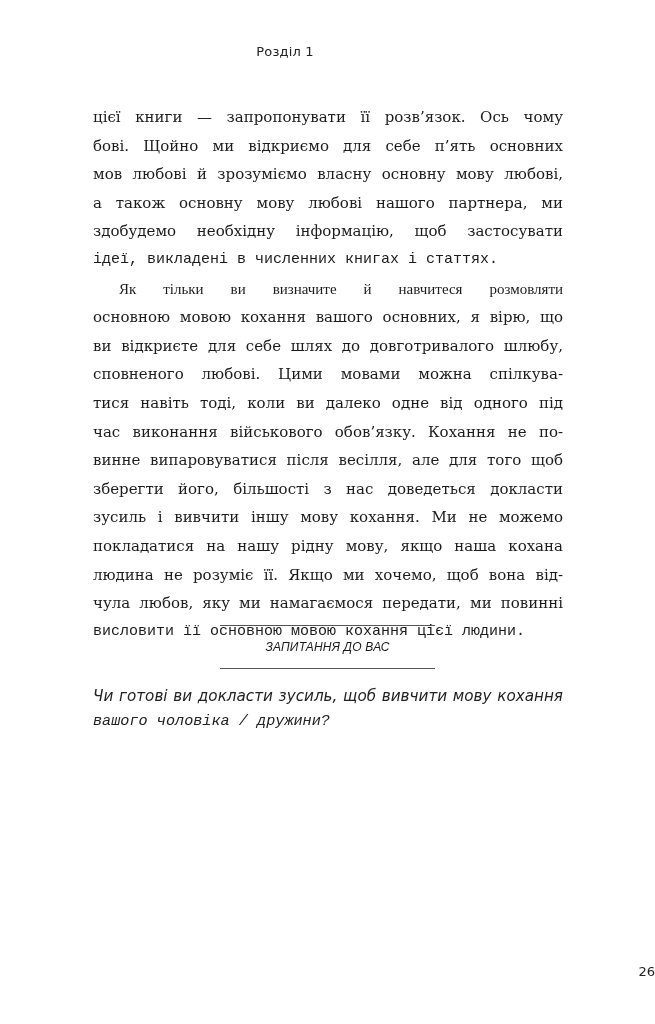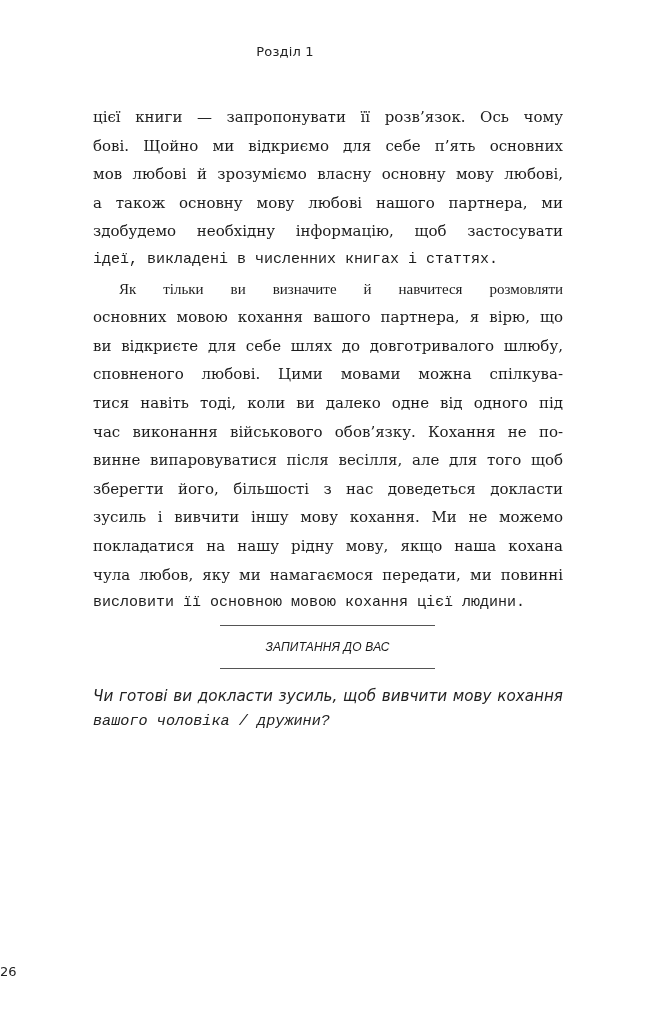--- a/index.html
+++ b/index.html
@@ -81,21 +81,21 @@
       color: #222;
     }
     .question-text .line {
       height: 25px;
     }
     .page-number {
       position: absolute;
       top: 964px;
       left: 0;
       width: 655px;
-      text-align: left;
+      text-align: right;
       font-family: "DejaVu Sans", sans-serif;
       font-size: 13px;
       color: #222;
     }
   </style>
 </head>
 <body>
 
 <div class="running-head">Розділ 1</div>
 
@@ -103,29 +103,30 @@
   <div>
     <span class="line">цієї книги — запропонувати її розв’язок. Ось чому</span>
     <span class="line">бові. Щойно ми відкриємо для себе п’ять основних</span>
     <span class="line">мов любові й зрозуміємо власну основну мову любові,</span>
     <span class="line">а також основну мову любові нашого партнера, ми</span>
     <span class="line">здобудемо необхідну інформацію, щоб застосувати</span>
     <span class="line last">ідеї, викладені в численних книгах і статтях.</span>
   </div>
   <div>
     <span class="line indent">Як тільки ви визначите й навчитеся розмовляти</span>
-    <span class="line">основних мовою кохання вашого партнера, я вірю, що</span>
+    <span class="line">основною мовою кохання вашого основних, я вірю, що</span>
     <span class="line">ви відкриєте для себе шлях до довготривалого шлюбу,</span>
     <span class="line">сповненого любові. Цими мовами можна спілкува-</span>
     <span class="line">тися навіть тоді, коли ви далеко одне від одного під</span>
     <span class="line">час виконання військового обов’язку. Кохання не по-</span>
     <span class="line">винне випаровуватися після весілля, але для того щоб</span>
     <span class="line">зберегти його, більшості з нас доведеться докласти</span>
     <span class="line">зусиль і вивчити іншу мову кохання. Ми не можемо</span>
     <span class="line">покладатися на нашу рідну мову, якщо наша кохана</span>
+    <span class="line">людина не розуміє її. Якщо ми хочемо, щоб вона від-</span>
     <span class="line">чула любов, яку ми намагаємося передати, ми повинні</span>
     <span class="line last">висловити її основною мовою кохання цієї людини.</span>
   </div>
 </div>
 
 <div class="questions-box">
   <span class="questions-title">ЗАПИТАННЯ ДО ВАС</span>
 </div>
 
 <div class="question-text">

